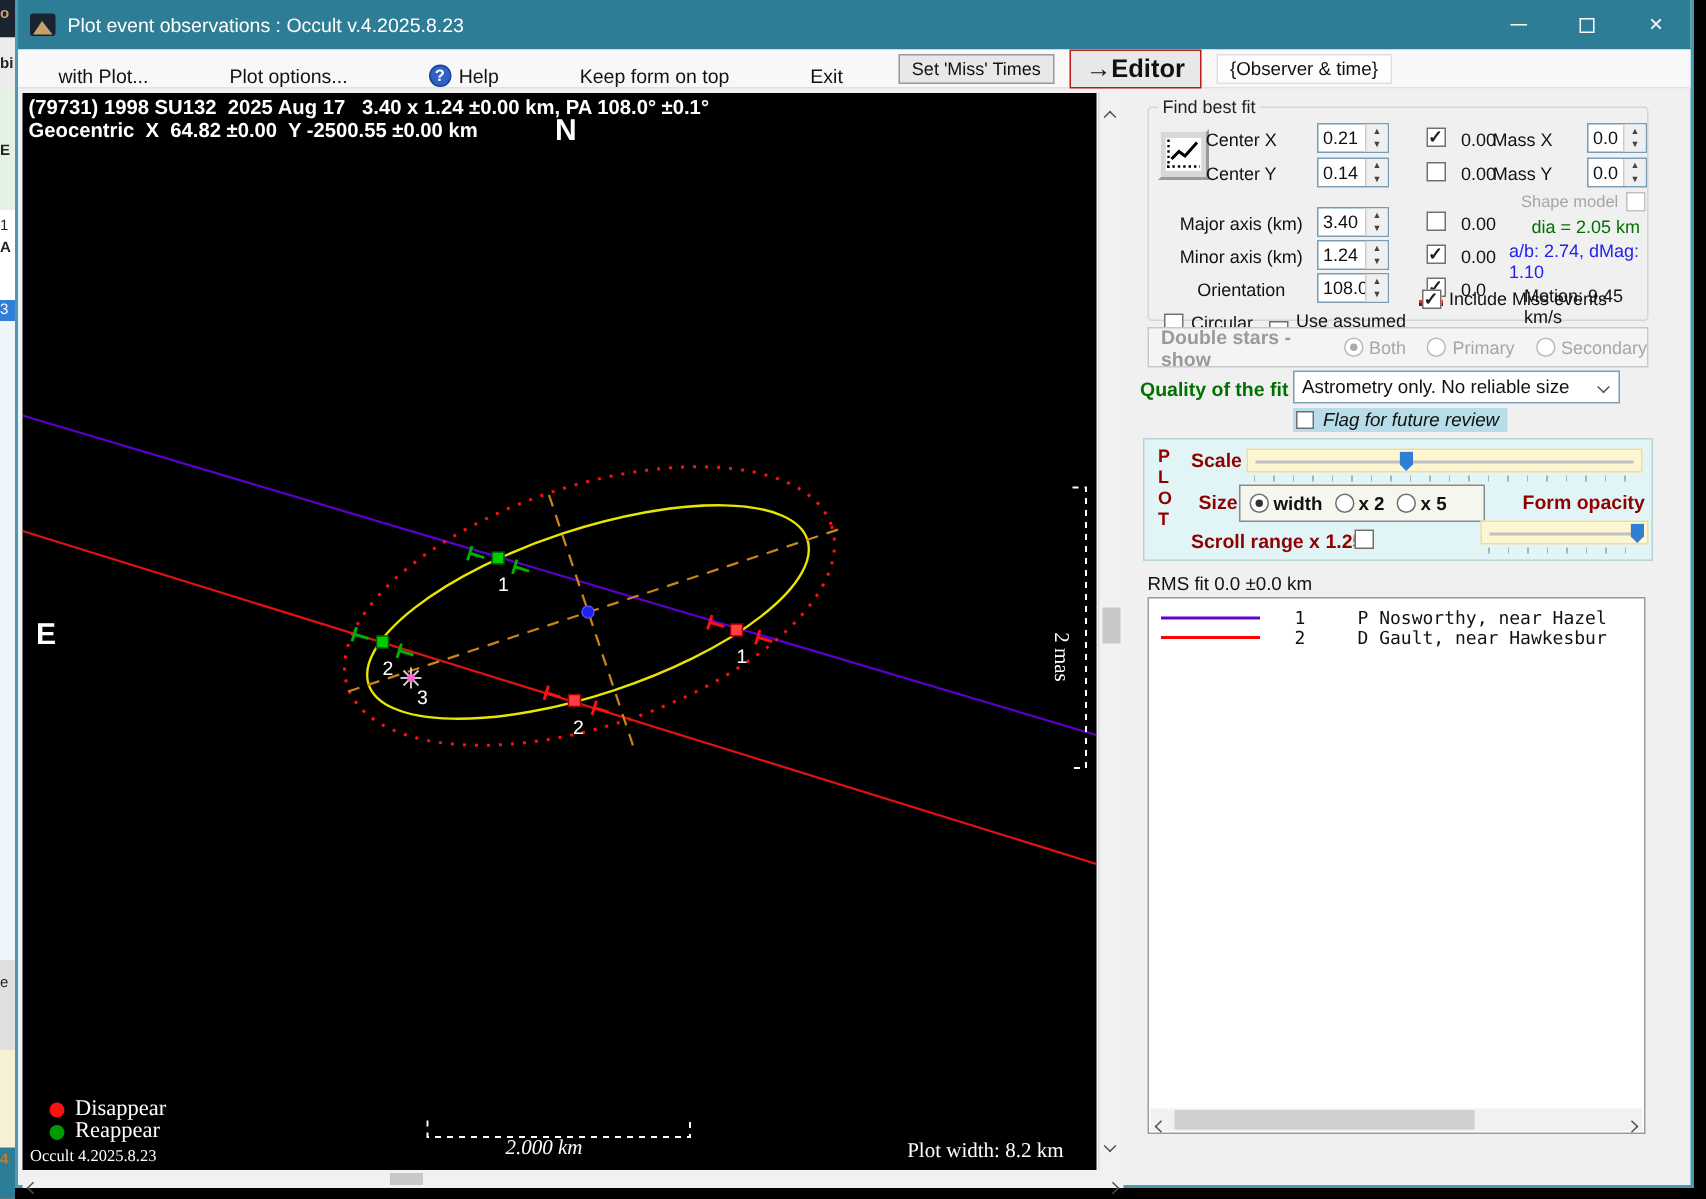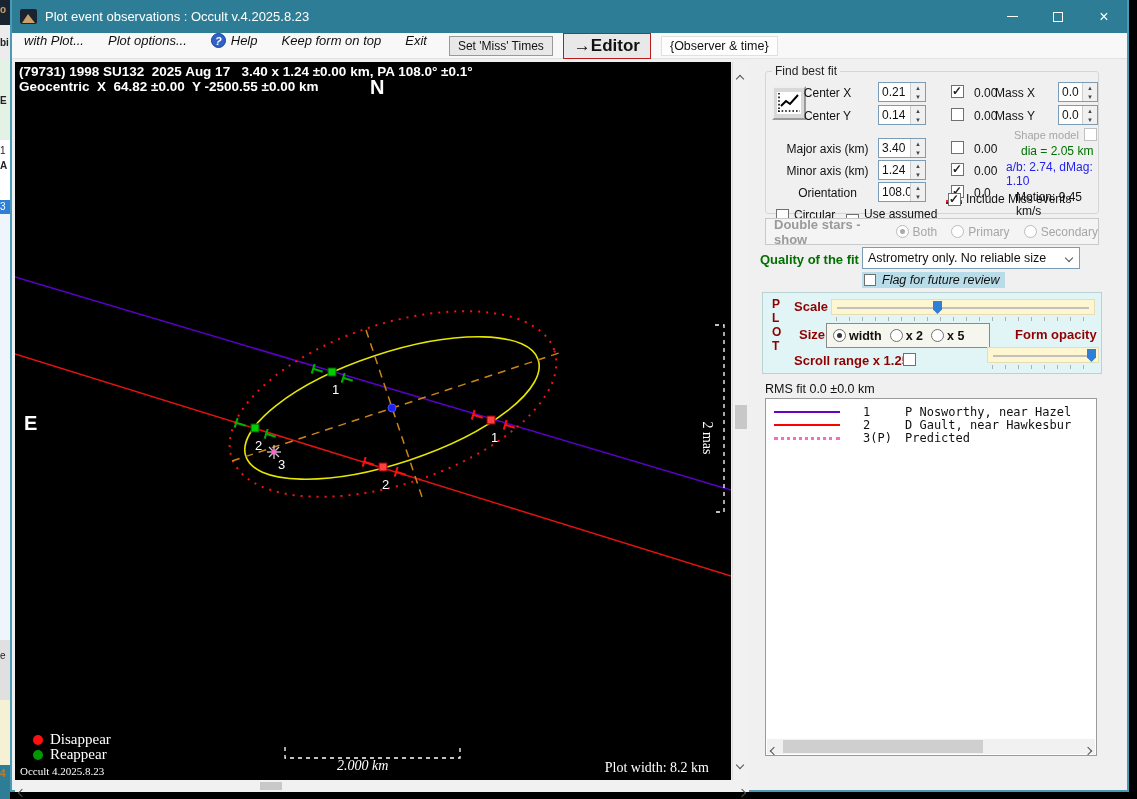--- a/index.html
+++ b/index.html
@@ -27,21 +27,21 @@
                 border-bottom:9px solid #c8a068; }
   .win-btns { margin-left:auto; display:flex; height:100%; }
   .win-btn { width:46px; height:100%; display:flex; align-items:center; justify-content:center;
              color:#fff; font-size:14px; }
   .win-btn .sq { width:10px; height:10px; border:1.5px solid #fff; }
   .win-btn .mn { width:11px; height:0; border-top:1.5px solid #fff; }
 
   #menubar { left:0; top:33px; width:100%; height:26px; background:#f8f8f8;
              border-bottom:1px solid #e2e2e2; display:flex; align-items:center;
              font-size:13px; color:#111; }
-  .menu-item { padding:0 12px; height:100%; display:flex; align-items:flex-start; gap:5px;font-style:italic; }
+  .menu-item { padding:0 27px; height:100%; display:flex; align-items:flex-end; gap:5px; }
   #help-icon { width:15px; height:15px; border-radius:50%; background:#2f62c8;
                color:#fff; font-size:11px; font-weight:bold; text-align:center;
                line-height:15px; border:1px solid #1c3f8f; }
   .mbtn { border:1px solid #999; background:#e8e8e8; padding:2px 8px; font-size:12px;
           margin-left:10px; color:#111; }
   .mbtn.editor { border:1px solid #b91c1c; font-weight:bold; font-size:17px; padding:2px 10px; }
   .obslabel { margin-left:10px; background:#fdfdfd; border:1px solid #e0e0e0; padding:2px 8px;
               font-size:12.5px; }
 
   
@@ -486,25 +486,20 @@
       <div class="obs-row" style="top:6px;">
         <span class="obs-line" style="border-top:2px solid #6600cc;"></span>
         <span class="obs-num">1</span>
         <span class="obs-name">P Nosworthy, near Hazel</span>
       </div>
       <div class="obs-row" style="top:19px;">
         <span class="obs-line" style="border-top:2px solid #ff0000;"></span>
         <span class="obs-num">2</span>
         <span class="obs-name">D Gault, near Hawkesbur</span>
       </div>
-      <div class="obs-row" style="top:32px;">
-        <span class="obs-line" style="border-top:3px dotted #ff66cc;"></span>
-        <span class="obs-num">3(P)</span>
-        <span class="obs-name">Predicted</span>
-      </div>
       <div id="list-hscroll">
         <span class="arrow" style="left:4px;"><span class="chev left"></span></span>
         <span class="arrow" style="right:4px;"><span class="chev right"></span></span>
         <span id="list-hthumb"></span>
       </div>
     </div>
   </div>
 </div>
 
 </body></html>

